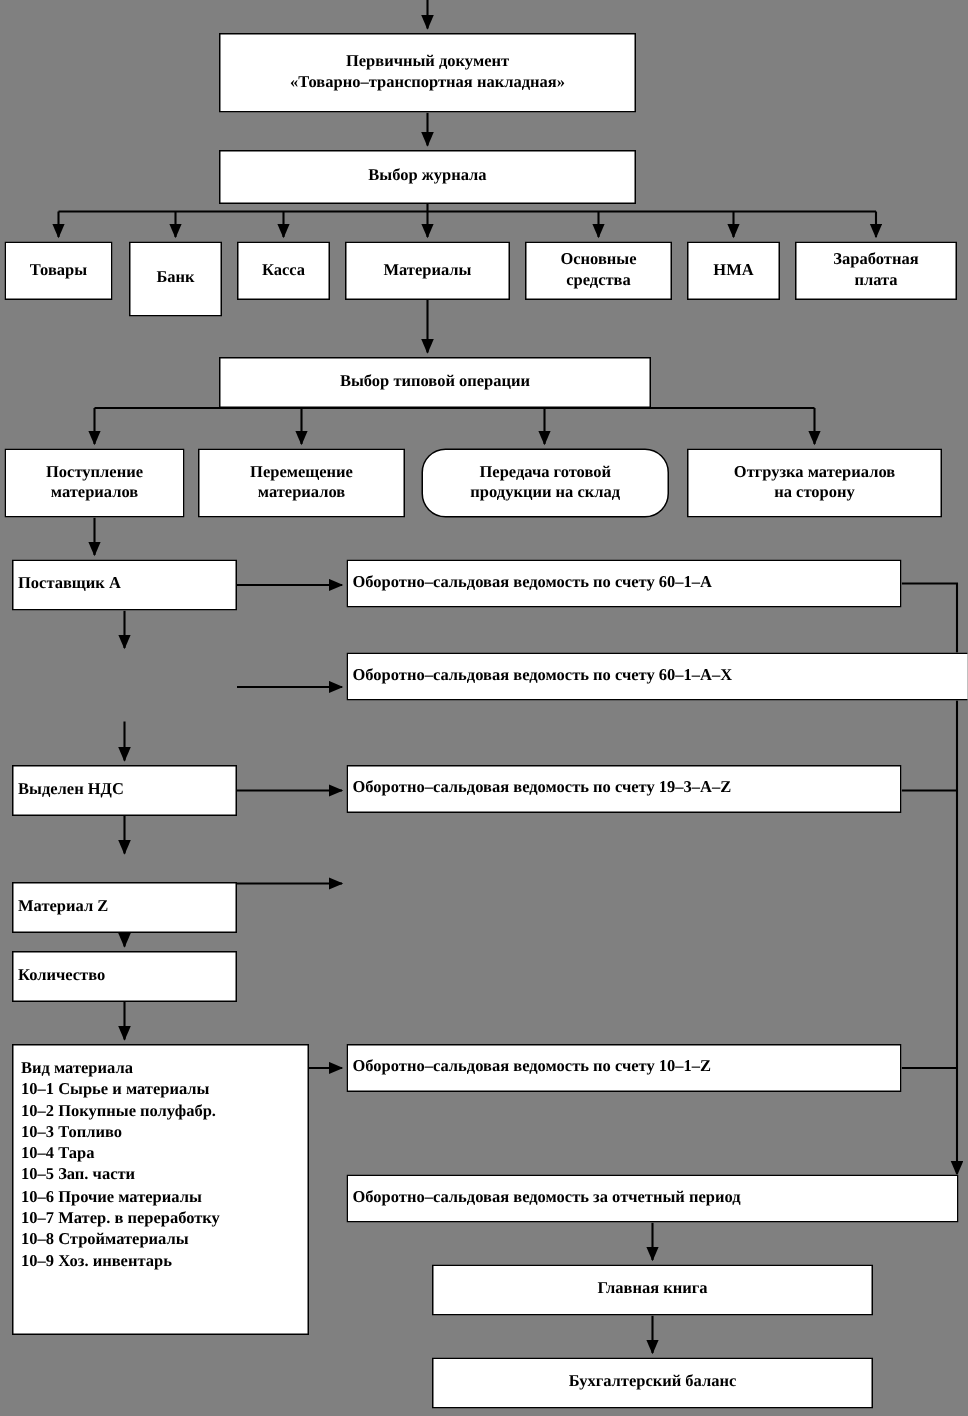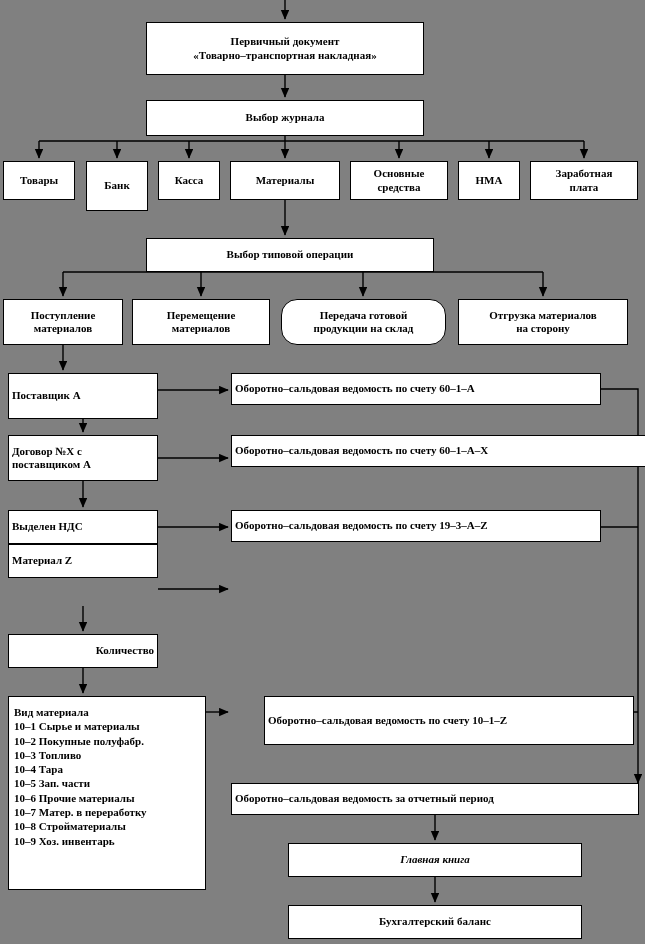--- a/index.html
+++ b/index.html
@@ -167,62 +167,58 @@
 материалов</span>
     </div>
     <div class="node" style="left: 281px; top: 299px; width: 165px; height: 46px; border-radius: 16px;">
       <span class="txt">Передача готовой
 продукции на склад</span>
     </div>
     <div class="node" style="left: 458px; top: 299px; width: 170px; height: 46px;">
       <span class="txt">Отгрузка материалов
 на сторону</span>
     </div>
-    <div class="node left" style="left: 8px; top: 373px; width: 150px; height: 46px;">
+    <div class="node left" style="left: 8px; top: 373px; width: 150px; height: 34px;">
       <span class="txt">Поставщик А</span>
     </div>
     <div class="node left" style="left: 231px; top: 373px; width: 370px; height: 32px;">
       <span class="txt">Оборотно–сальдовая ведомость по счету 60–1–А</span>
     </div>
-    <div class="node left" style="left: 8px; top: 435px; width: 150px; height: 46px;">
-      <span class="txt">Договор №Х с
-поставщиком А</span>
-    </div>
     <div class="node left" style="left: 231px; top: 435px; width: 418px; height: 32px;">
       <span class="txt">Оборотно–сальдовая ведомость по счету 60–1–А–Х</span>
     </div>
     <div class="node left" style="left: 8px; top: 510px; width: 150px; height: 34px;">
       <span class="txt">Выделен НДС</span>
     </div>
     <div class="node left" style="left: 231px; top: 510px; width: 370px; height: 32px;">
       <span class="txt">Оборотно–сальдовая ведомость по счету 19–3–А–Z</span>
     </div>
-    <div class="node left" style="left: 8px; top: 544px; width: 150px; height: 34px;">
+    <div class="node left" style="left: 8px; top: 588px; width: 150px; height: 34px;">
       <span class="txt">Материал Z</span>
     </div>
-    <div class="node left" style="left: 8px; top: 634px; width: 150px; height: 34px; text-align: right;">
+    <div class="node left" style="left: 8px; top: 634px; width: 150px; height: 34px;">
       <span class="txt">Количество</span>
     </div>
     <div class="node list" style="left: 8px; top: 696px; width: 198px; height: 194px;">
       <span class="txt">Вид материала
 10–1 Сырье и материалы
 10–2 Покупные полуфабр.
 10–3 Топливо
 10–4 Тара
 10–5 Зап. части
 10–6 Прочие материалы
 10–7 Матер.  в переработку
 10–8 Стройматериалы
 10–9 Хоз. инвентарь</span>
     </div>
-    <div class="node left" style="left: 231px; top: 696px; width: 370px; height: 49px; margin-left: 33px;">
+    <div class="node left" style="left: 231px; top: 696px; width: 370px; height: 32px;">
       <span class="txt">Оборотно–сальдовая ведомость по счету 10–1–Z</span>
     </div>
     <div class="node left" style="left: 231px; top: 783px; width: 408px; height: 32px;">
       <span class="txt">Оборотно–сальдовая ведомость за отчетный период</span>
     </div>
-    <div class="node" style="left: 288px; top: 843px; width: 294px; height: 34px; font-style: italic;">
+    <div class="node" style="left: 288px; top: 843px; width: 294px; height: 34px;">
       <span class="txt">Главная книга</span>
     </div>
     <div class="node" style="left: 288px; top: 905px; width: 294px; height: 34px;">
       <span class="txt">Бухгалтерский  баланс</span>
     </div>
   </div>
 
 </body></html>

